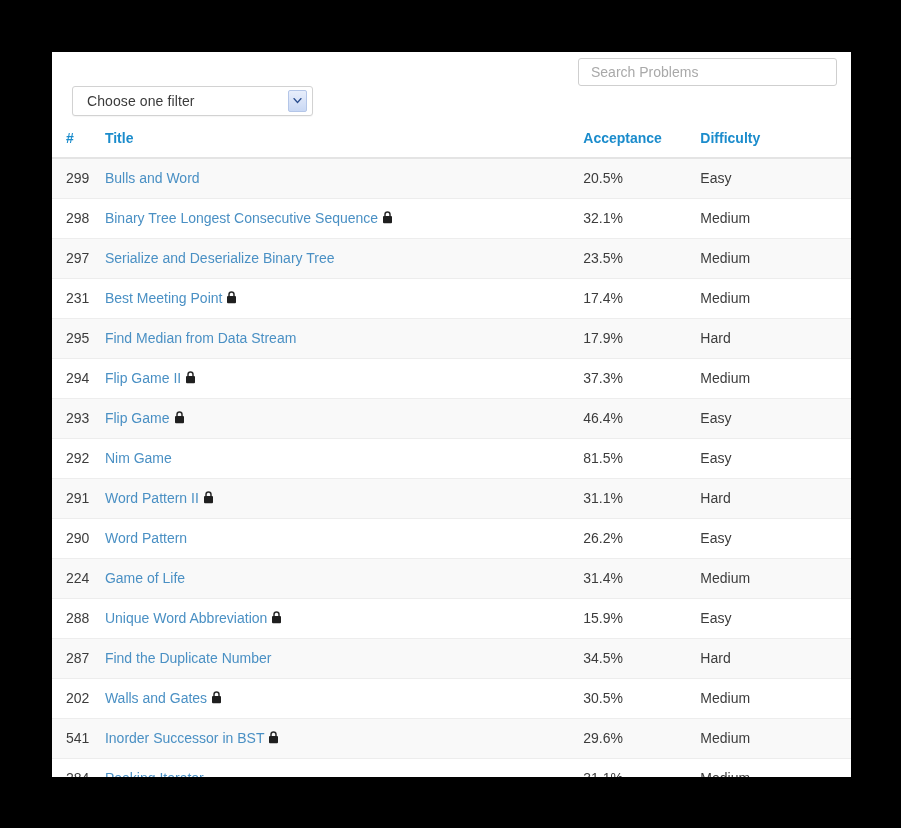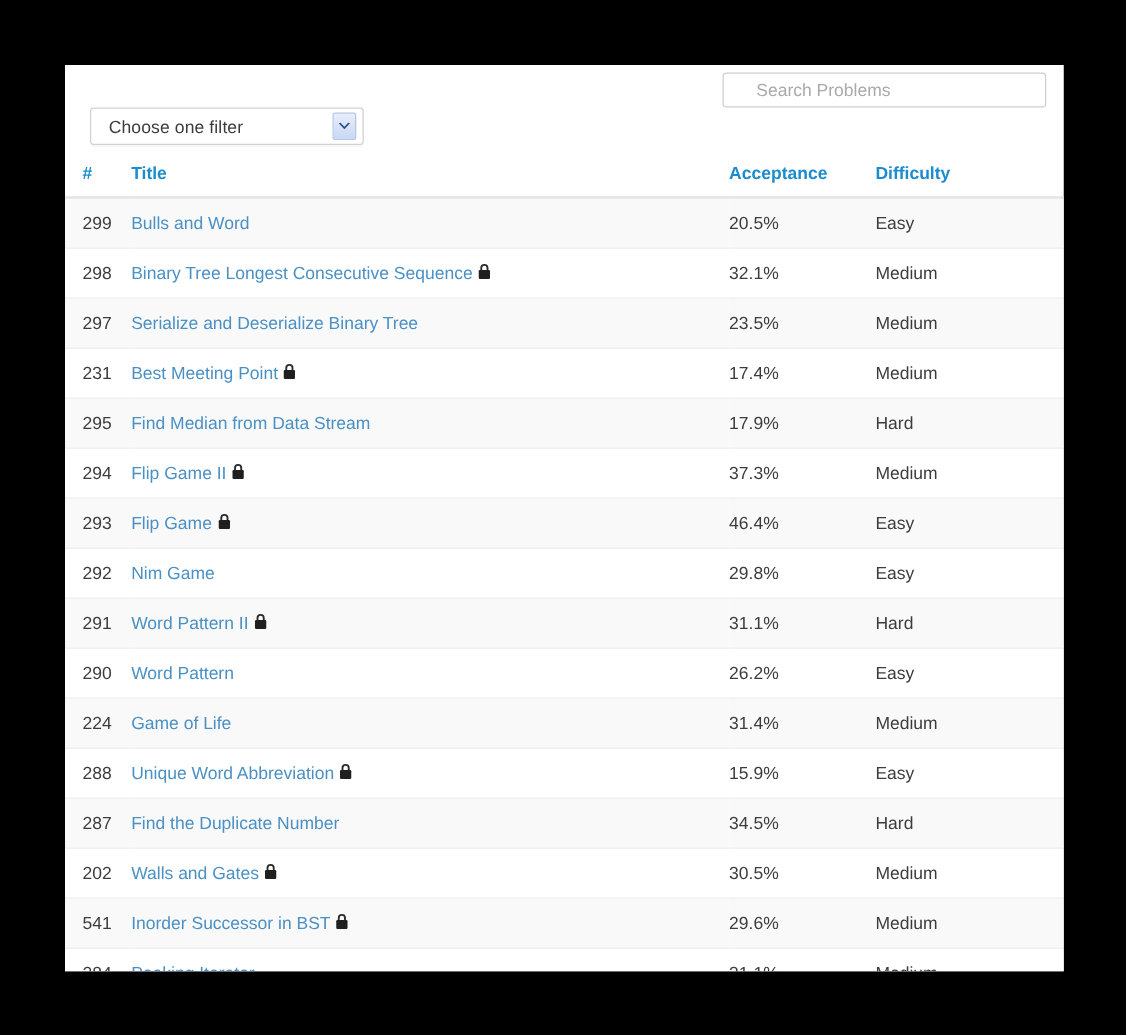--- a/index.html
+++ b/index.html
@@ -20,21 +20,21 @@
   .top-bar {
     position: relative;
     height: 78px;
   }
   
   .filter-wrap {
     position: absolute;
     left: 20px; top: 34px;
   }
   .filter-select {
-    width: 219px;
+    width: 241px;
     height: 30px;
     border: 1px solid #d2d2d2;
     border-radius: 3px;
     background: #ffffff;
     display: flex;
     align-items: center;
     padding: 0 2px 0 14px;
     box-shadow: 0 1px 1px rgba(0,0,0,.04);
     cursor: default;
   }
@@ -63,21 +63,21 @@
   }
   .search-input {
     width: 259px;
     height: 28px;
     border: 1px solid #cfcfcf;
     border-radius: 3px;
     background: #fff;
     font-size: 14px;
     font-family: "Liberation Sans", sans-serif;
     color: #3b3b3b;
-    padding: 0 26px;
+    padding: 0 12px;
     outline: none;
   }
   .search-input::placeholder { color: #a9a9a9; }
   
   table.problems {
     width: 100%;
     border-collapse: collapse;
     table-layout: fixed;
   }
   table.problems th {
@@ -200,21 +200,21 @@
           <td class="col-title"><a class="title-link" href="#">Flip Game</a><span class="lock-icon"><svg width="11" height="13" viewBox="0 0 11 13" aria-hidden="true">
                 <path d="M3 5V3.4A2.5 2.5 0 0 1 8 3.4V5" fill="none" stroke="#2b2b2b" stroke-width="1.5"></path>
                 <rect x="1" y="5" width="9" height="7.2" rx="1" fill="#1f1f1f"></rect>
               </svg></span></td>
           <td class="col-acc">46.4%</td>
           <td class="col-diff">Easy</td>
         </tr>
         <tr class="row-even">
           <td class="col-num num-cell">292</td>
           <td class="col-title"><a class="title-link" href="#">Nim Game</a></td>
-          <td class="col-acc">29.8%</td>
+          <td class="col-acc">81.5%</td>
           <td class="col-diff">Easy</td>
         </tr>
         <tr class="row-odd">
           <td class="col-num num-cell">291</td>
           <td class="col-title"><a class="title-link" href="#">Word Pattern II</a><span class="lock-icon"><svg width="11" height="13" viewBox="0 0 11 13" aria-hidden="true">
                 <path d="M3 5V3.4A2.5 2.5 0 0 1 8 3.4V5" fill="none" stroke="#2b2b2b" stroke-width="1.5"></path>
                 <rect x="1" y="5" width="9" height="7.2" rx="1" fill="#1f1f1f"></rect>
               </svg></span></td>
           <td class="col-acc">31.1%</td>
           <td class="col-diff">Hard</td>

